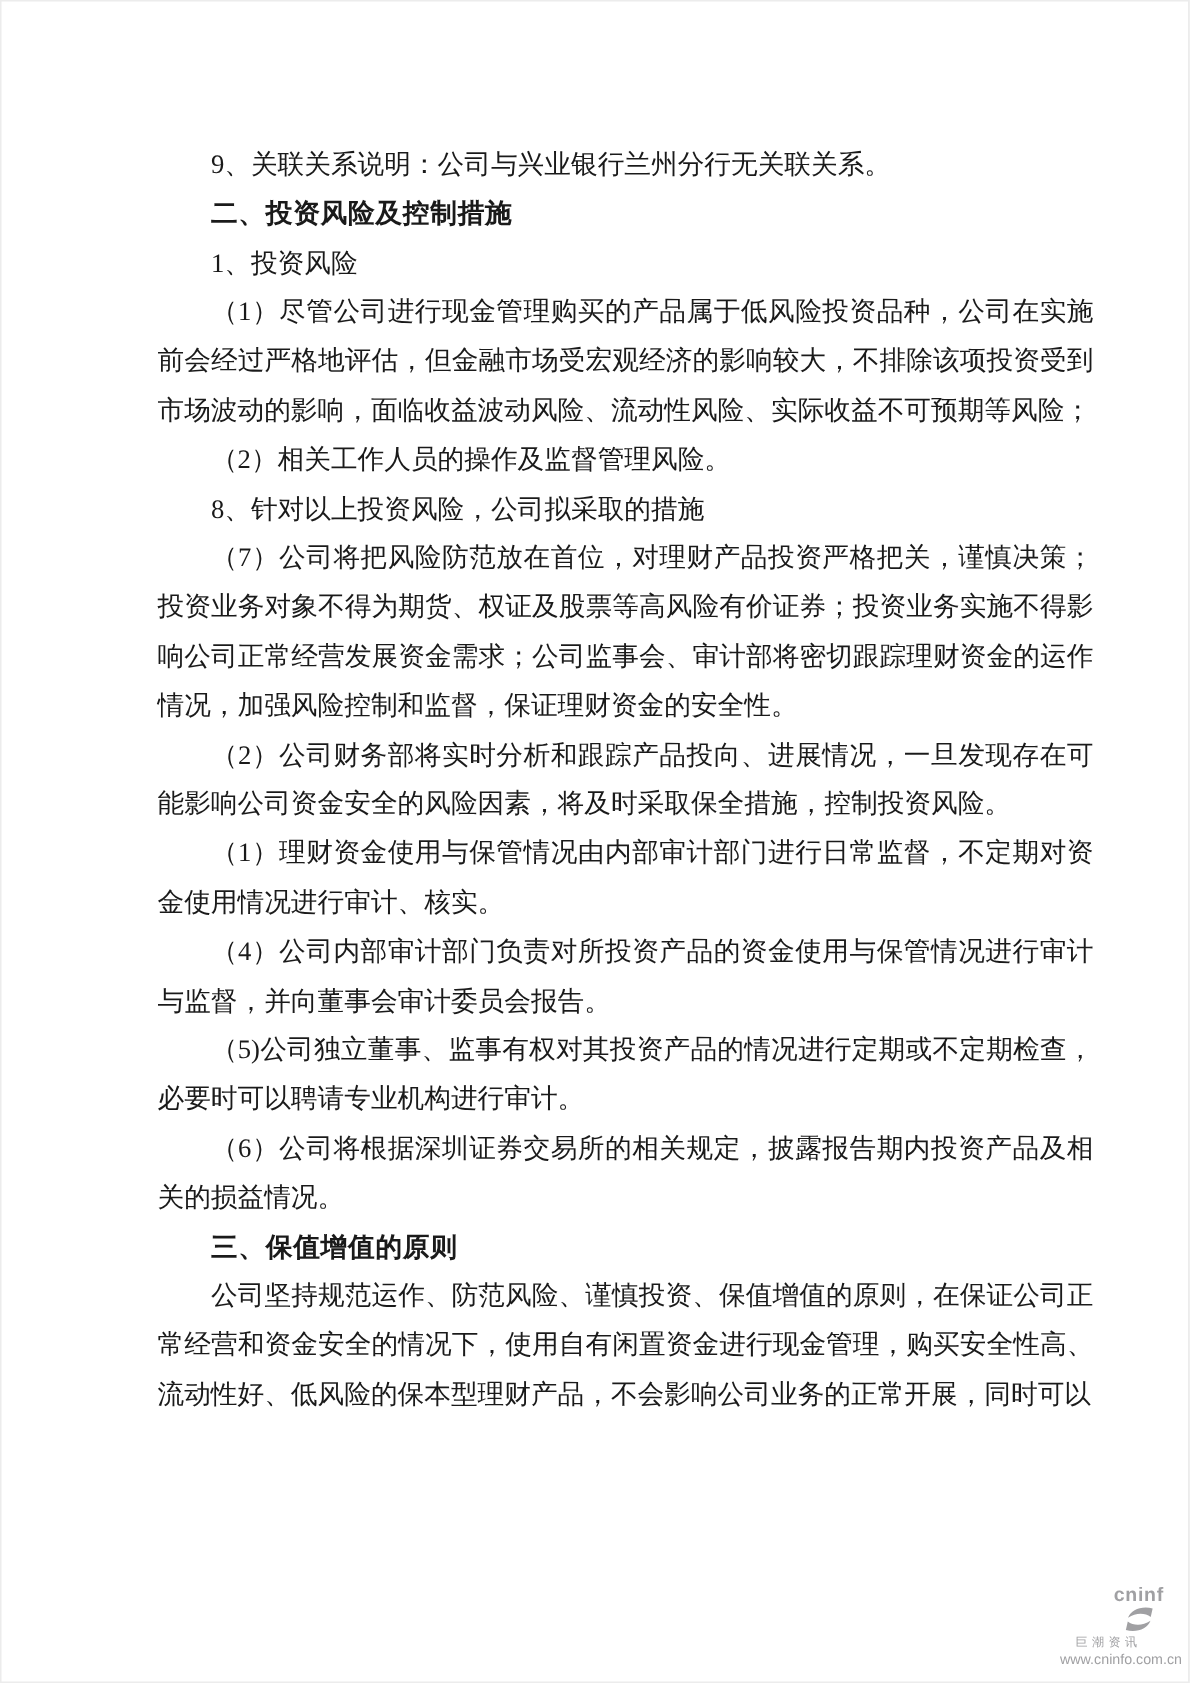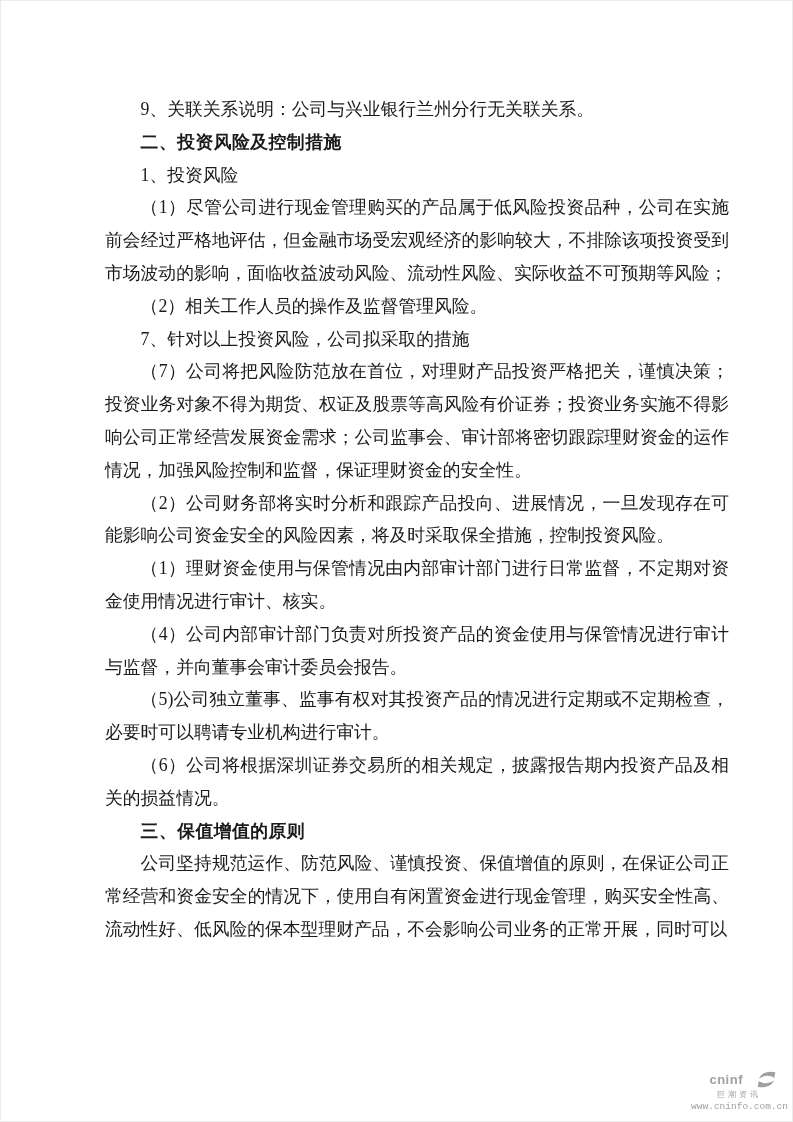--- a/index.html
+++ b/index.html
@@ -45,56 +45,56 @@
     flex-direction: column;
     align-items: flex-end;
     color: var(--logo-color, #a0a0a3);
     font-family: "Liberation Sans", "DejaVu Sans", sans-serif;
     line-height: 1;
     user-select: none;
   }
   .watermark-top {
     display: flex;
     align-items: center;
-    gap: 14px;
+    gap: 2px;
     margin-right: 13px;
+    flex-direction: column;
   }
   .watermark-wordmark {
     font-weight: bold;
     font-size: 13px;
     letter-spacing: 0.5px;
   }
   .watermark-swirl svg {
     display: block;
   }
   .watermark-cn {
     font-size: 8px;
     letter-spacing: 3px;
     margin-top: 3px;
     margin-right: 28px;
   }
   .watermark-url {
     font-size: 9.5px;
     margin-top: 3px;
     margin-right: 1px;
-    font-family: Liberation Mono, monospace;
   }
 </style>
 </head>
 <body>
 
 <div class="page">
 
   <div class="content">
     <p class="para">9、关联关系说明：公司与兴业银行兰州分行无关联关系。</p>
     <p class="para heading">二、投资风险及控制措施</p>
     <p class="para">1、投资风险</p>
     <p class="para">（1）尽管公司进行现金管理购买的产品属于低风险投资品种，公司在实施前会经过严格地评估，但金融市场受宏观经济的影响较大，不排除该项投资受到市场波动的影响，面临收益波动风险、流动性风险、实际收益不可预期等风险；</p>
     <p class="para">（2）相关工作人员的操作及监督管理风险。</p>
-    <p class="para">7、针对以上投资风险，公司拟采取的措施</p>
+    <p class="para">8、针对以上投资风险，公司拟采取的措施</p>
     <p class="para">（7）公司将把风险防范放在首位，对理财产品投资严格把关，谨慎决策；投资业务对象不得为期货、权证及股票等高风险有价证券；投资业务实施不得影响公司正常经营发展资金需求；公司监事会、审计部将密切跟踪理财资金的运作情况，加强风险控制和监督，保证理财资金的安全性。</p>
     <p class="para">（2）公司财务部将实时分析和跟踪产品投向、进展情况，一旦发现存在可能影响公司资金安全的风险因素，将及时采取保全措施，控制投资风险。</p>
     <p class="para">（1）理财资金使用与保管情况由内部审计部门进行日常监督，不定期对资金使用情况进行审计、核实。</p>
     <p class="para">（4）公司内部审计部门负责对所投资产品的资金使用与保管情况进行审计与监督，并向董事会审计委员会报告。</p>
     <p class="para">（5)公司独立董事、监事有权对其投资产品的情况进行定期或不定期检查，必要时可以聘请专业机构进行审计。</p>
     <p class="para">（6）公司将根据深圳证券交易所的相关规定，披露报告期内投资产品及相关的损益情况。</p>
     <p class="para heading">三、保值增值的原则</p>
     <p class="para">公司坚持规范运作、防范风险、谨慎投资、保值增值的原则，在保证公司正常经营和资金安全的情况下，使用自有闲置资金进行现金管理，购买安全性高、流动性好、低风险的保本型理财产品，不会影响公司业务的正常开展，同时可以</p>
   </div>
 

